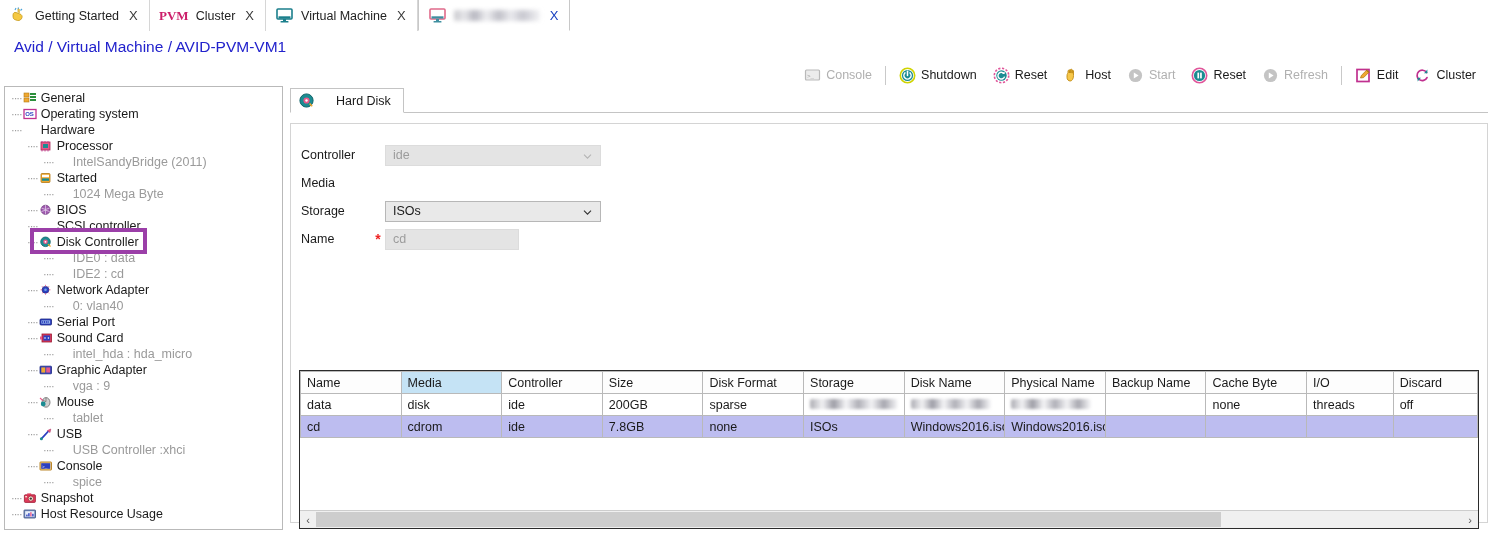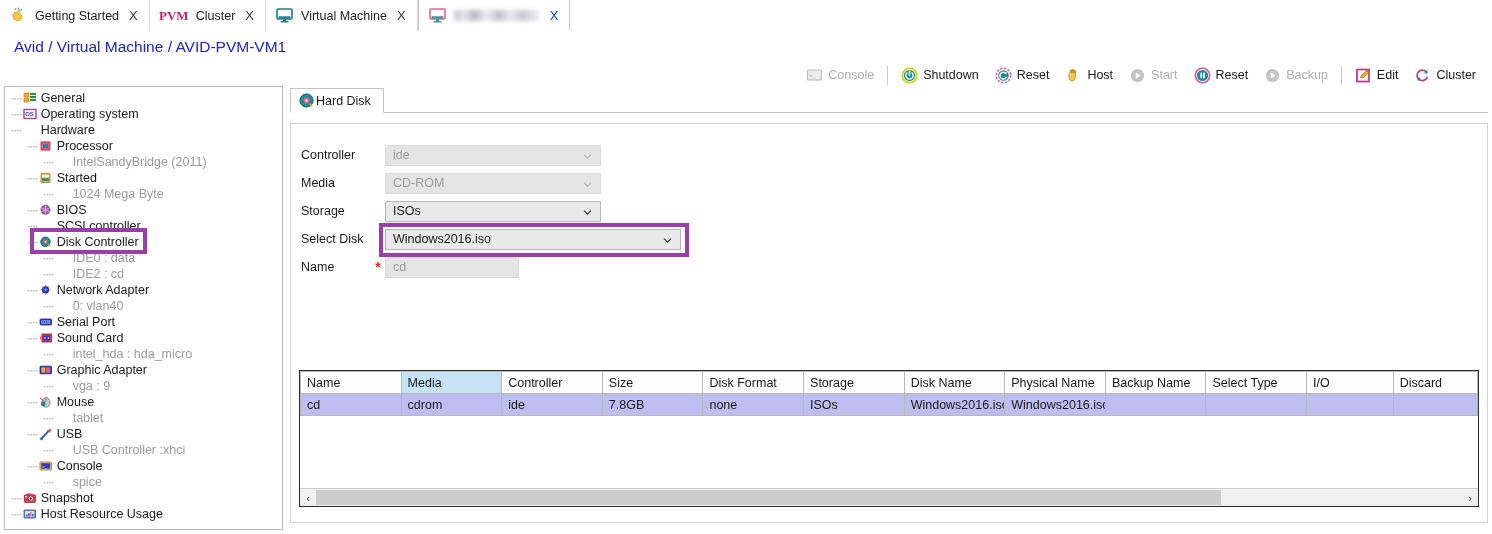--- a/index.html
+++ b/index.html
@@ -163,21 +163,21 @@
   }
   .inner-tabbar {
     height: 26px;
     display: flex;
     align-items: flex-end;
     border-bottom: 1px solid #c4c4c4;
   }
   .inner-tab {
     display: flex;
     align-items: center;
-    gap: 2px;
+    gap: 22px;
     height: 25px;
     padding: 0 12px 0 8px;
     box-sizing: border-box;
     background: #fff;
     border: 1px solid #c4c4c4;
     border-bottom: 1px solid #fff;
     margin-bottom: -1px;
     font-size: 12.5px;
     margin-top: 47px;
   }
@@ -441,21 +441,21 @@
     <span>Reset</span>
   </div>
 
   <div class="tb-btn disabled">
     <span class="tb-icon">
       <svg viewBox="0 0 17 17" width="17" height="17">
         <circle cx="8.5" cy="8.5" r="6.6" fill="#c4c4c4"></circle>
         <path d="M6.8 5.4 L11.6 8.5 L6.8 11.6 Z" fill="#ffffff"></path>
       </svg>
     </span>
-    <span>Backup</span>
+    <span>Refresh</span>
   </div>
 
   <div class="tb-sep"></div>
 
   <div class="tb-btn">
     <span class="tb-icon">
       <svg viewBox="0 0 17 17" width="17" height="17">
         <rect x="2" y="2.5" width="12" height="12" fill="#fff" stroke="#c0308f" stroke-width="1.7"></rect>
         <path d="M5.5 11 L6.4 8.4 L12 2.8 L14.2 5 L8.6 10.6 Z" fill="#f0a830" stroke="#b37a14" stroke-width=".8"></path>
         <path d="M11.6 3.3 L13.7 5.4" stroke="#7a5a0c" stroke-width=".8"></path>
@@ -718,52 +718,31 @@
               <span>ide</span>
               <span class="chev"><svg viewBox="0 0 9 9" width="9" height="9">
                   <path d="M1 2.6 L4.5 6.2 L8 2.6" fill="none" stroke="#b4b4b4" stroke-width="1.1"></path>
                 </svg></span>
             </div>
           </div>
         </div>
         <div class="frow">
           <span class="flabel">Media</span>
           <span class="freq"></span>
-          <div style="position: relative;">
-            <div class="fctl sel-disabled">
-              <span>CD-ROM</span>
-              <span class="chev"><svg viewBox="0 0 9 9" width="9" height="9">
-                  <path d="M1 2.6 L4.5 6.2 L8 2.6" fill="none" stroke="#b4b4b4" stroke-width="1.1"></path>
-                </svg></span>
-            </div>
-          </div>
         </div>
         <div class="frow">
           <span class="flabel">Storage</span>
           <span class="freq"></span>
           <div style="position: relative;">
             <div class="fctl sel-enabled">
               <span>ISOs</span>
               <span class="chev"><svg viewBox="0 0 9 9" width="9" height="9">
                   <path d="M1 2.6 L4.5 6.2 L8 2.6" fill="none" stroke="#333" stroke-width="1.1"></path>
                 </svg></span>
             </div>
-          </div>
-        </div>
-        <div class="frow">
-          <span class="flabel">Select Disk</span>
-          <span class="freq"></span>
-          <div style="position: relative;">
-            <div class="fctl sel-wide">
-              <span>Windows2016.iso</span>
-              <span class="chev"><svg viewBox="0 0 9 9" width="9" height="9">
-                  <path d="M1 2.6 L4.5 6.2 L8 2.6" fill="none" stroke="#333" stroke-width="1.1"></path>
-                </svg></span>
-            </div>
-            <div class="hl-box" style="left: -6px; top: -6px; width: 310px; height: 34px;"></div>
           </div>
         </div>
         <div class="frow">
           <span class="flabel">Name</span>
           <span class="freq">*</span>
           <div style="position: relative;">
             <div class="fctl txt-disabled">
               <span>cd</span>
             </div>
           </div>
@@ -790,26 +769,40 @@
             <tr id="grid-head">
               <th>Name</th>
               <th class="hl">Media</th>
               <th>Controller</th>
               <th>Size</th>
               <th>Disk Format</th>
               <th>Storage</th>
               <th>Disk Name</th>
               <th>Physical Name</th>
               <th>Backup Name</th>
-              <th>Select Type</th>
+              <th>Cache Byte</th>
               <th>I/O</th>
               <th>Discard</th>
             </tr>
           </thead>
         <tbody id="grid-body">
+            <tr>
+              <td>data</td>
+              <td>disk</td>
+              <td>ide</td>
+              <td>200GB</td>
+              <td>sparse</td>
+              <td><span class="blurcell" style="width: 88px;"></span></td>
+              <td><span class="blurcell" style="width: 80px;"></span></td>
+              <td><span class="blurcell" style="width: 80px;"></span></td>
+              <td></td>
+              <td>none</td>
+              <td>threads</td>
+              <td>off</td>
+            </tr>
             <tr class="sel">
               <td>cd</td>
               <td>cdrom</td>
               <td>ide</td>
               <td>7.8GB</td>
               <td>none</td>
               <td>ISOs</td>
               <td>Windows2016.iso</td>
               <td>Windows2016.iso</td>
               <td></td>

